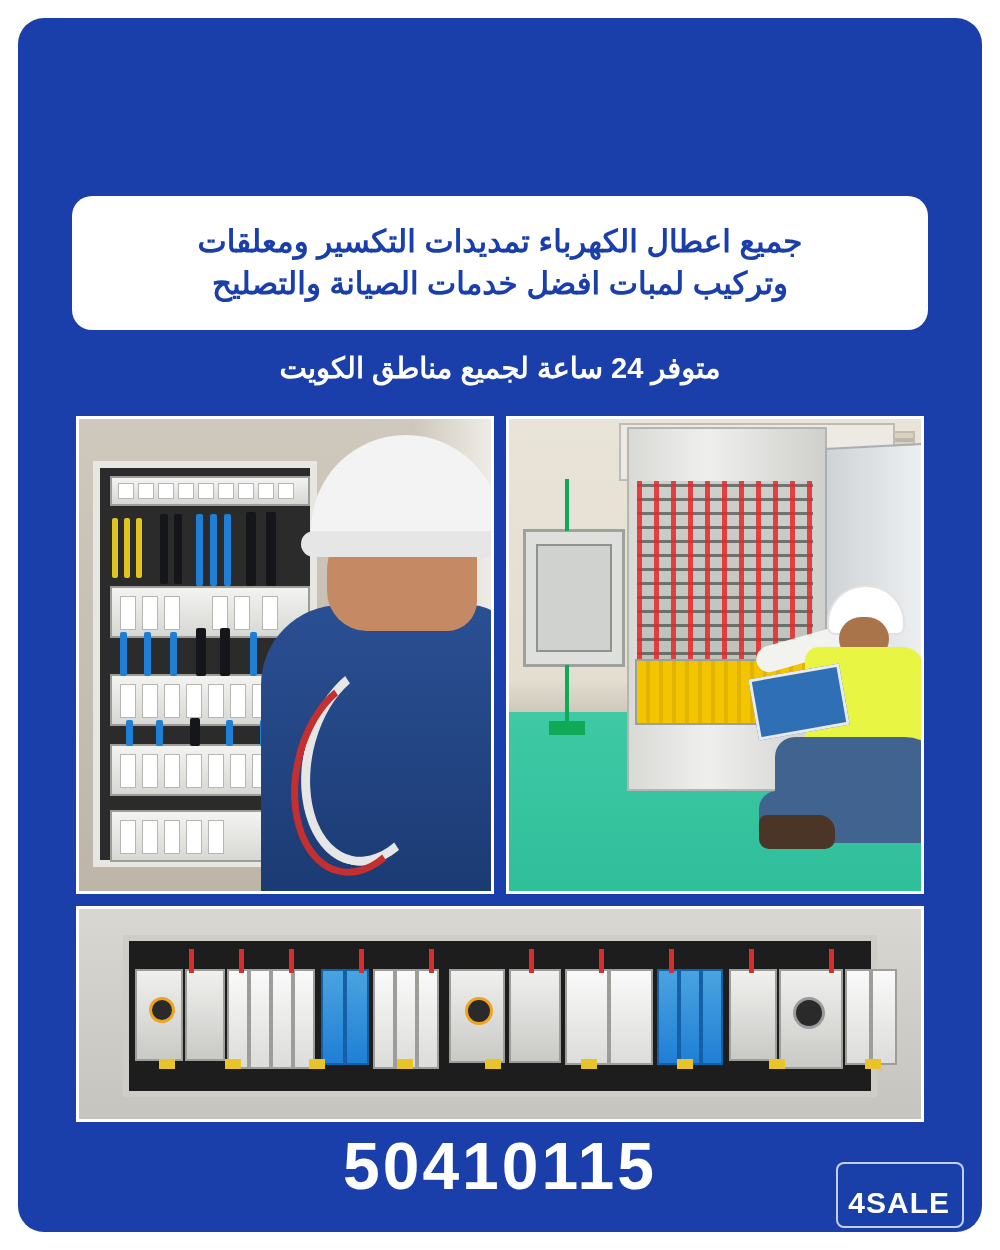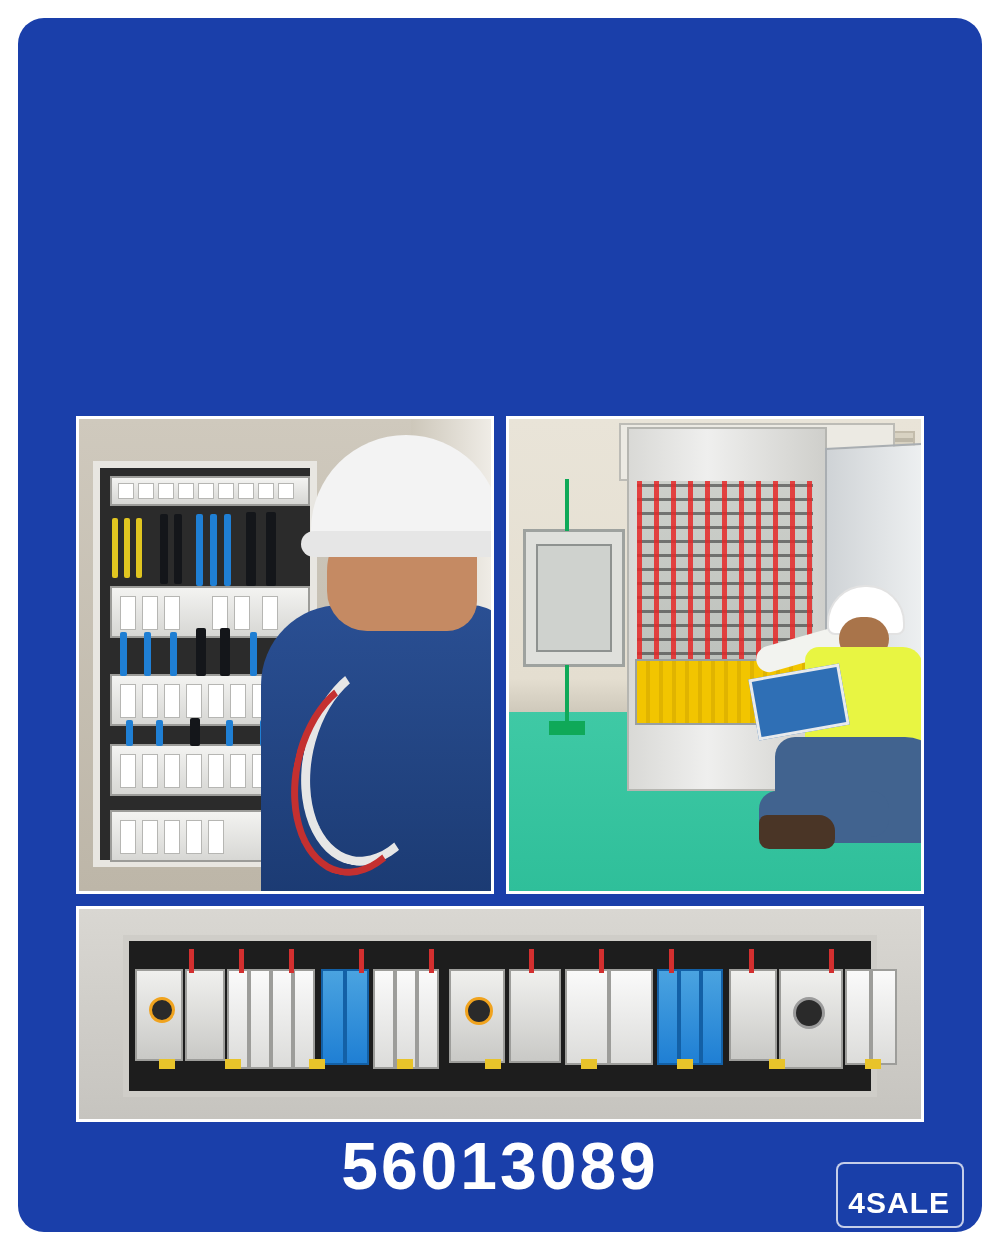--- a/index.html
+++ b/index.html
@@ -207,21 +207,26 @@
   }
   .watermark .wm-4 { color:#ffffff;margin-top:16px; }
 </style>
 </head>
 <body>
 
 <div class="poster">
   <div class="frame"></div>
 
 
-
+  <div class="sub-panel">
+    <div class="sub-line">جميع اعطال الكهرباء تمديدات التكسير ومعلقات</div>
+    <div class="sub-line">وتركيب لمبات افضل خدمات الصيانة والتصليح</div>
+  </div>
+
+  <div class="avail-line">متوفر 24 ساعة لجميع مناطق الكويت</div>
 
   <div class="photo-row">
 
     <div class="photo photo-left">
       <div class="lp-bg"></div>
       <div class="lp-vent"></div>
       <div class="lp-cab-top"></div>
       <div class="lp-dial" style="left:250px; top:20px;"></div>
       <div class="lp-dial" style="left:276px; top:20px; background:#e03c2e;"></div>
       <div class="lp-dial" style="left:302px; top:20px; background:#2f9e44;"></div>
@@ -376,18 +381,18 @@
       <div class="wp-wire-yellow" style="left:180px; top:118px; width:16px; height:10px;"></div>
       <div class="wp-wire-yellow" style="left:268px; top:118px; width:16px; height:10px;"></div>
       <div class="wp-wire-yellow" style="left:356px; top:118px; width:16px; height:10px;"></div>
       <div class="wp-wire-yellow" style="left:452px; top:118px; width:16px; height:10px;"></div>
       <div class="wp-wire-yellow" style="left:548px; top:118px; width:16px; height:10px;"></div>
       <div class="wp-wire-yellow" style="left:640px; top:118px; width:16px; height:10px;"></div>
       <div class="wp-wire-yellow" style="left:736px; top:118px; width:16px; height:10px;"></div>
     </div>
   </div>
 
-  <div class="phone">56013089</div>
+  <div class="phone">50410115</div>
 
   <div class="watermark">
     <span class="wm-4">4SALE</span>
   </div>
 </div>
 
 </body></html>

